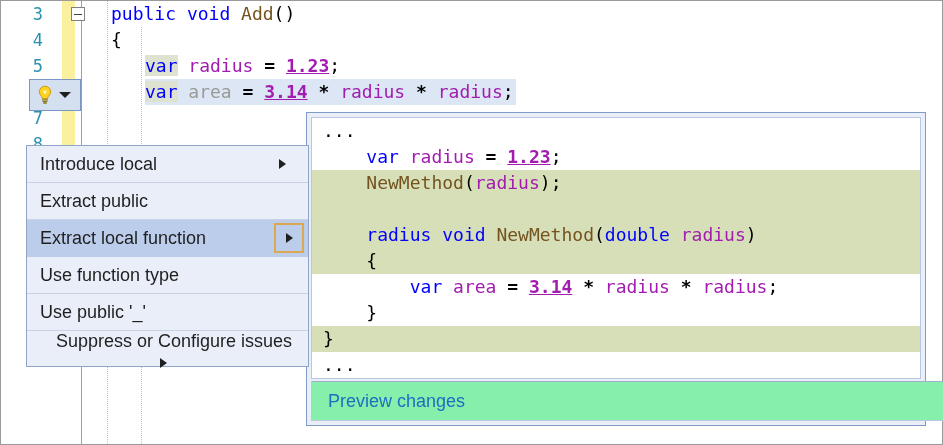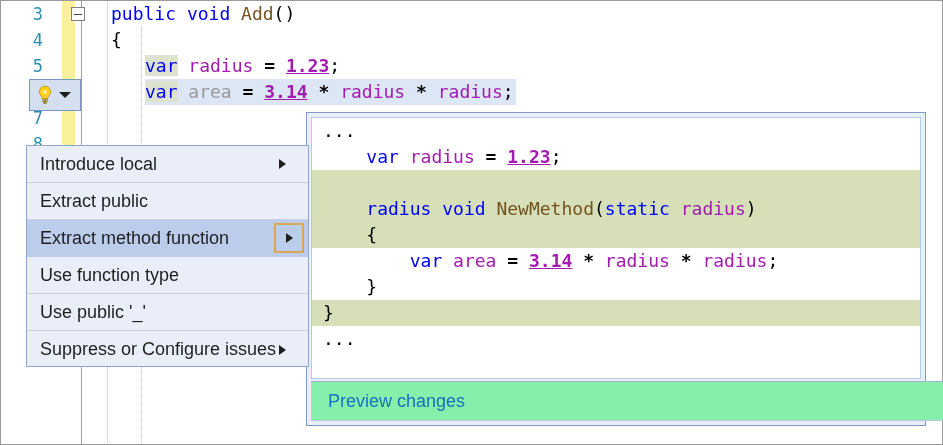--- a/index.html
+++ b/index.html
@@ -137,21 +137,21 @@
   .menu-item {
     position: relative;
     height: 37px;
     display: flex;
     align-items: center;
     padding-left: 13px;
     font-size: 18px;
     color: #1f1f1f;
     border-bottom: 1px solid #c8d2e4;
   }
-  .menu-item:last-child { border-bottom: none; }
+  .menu-item:last-child { border-bottom: none; flex-direction: column; }
   .menu-item.selected {
     background: #bbcdeb;
     border-bottom: 1px solid #bbcdeb;
   }
   .menu-item .label { flex: 1; }
   .caret-inline {
     width: 0; height: 0;
     border-top: 5px solid transparent;
     border-bottom: 5px solid transparent;
     border-left: 7px solid #1f1f1f;
@@ -265,43 +265,44 @@
 
   <div class="menu" id="menu">
       <div class="menu-item">
         <span class="label">Introduce local</span>
         <span class="caret-inline"></span>
       </div>
       <div class="menu-item">
         <span class="label">Extract public</span>
       </div>
       <div class="menu-item selected">
-        <span class="label">Extract method function</span>
+        <span class="label">Extract local function</span>
         <span class="caret-box">
           <span class="tri"></span>
         </span>
       </div>
       <div class="menu-item">
         <span class="label">Use function type</span>
       </div>
       <div class="menu-item">
         <span class="label">Use public '_'</span>
       </div>
       <div class="menu-item">
         <span class="label">Suppress or Configure issues</span>
         <span class="caret-inline"></span>
       </div>
     </div>
 
   <div class="preview">
     <div class="preview-code" id="preview-rows">
         <div class="p-row"><span class="punc">...</span></div>
         <div class="p-row"><span class="punc">    </span><span class="kw">var</span><span class="punc"> </span><span class="id">radius</span><span class="punc"> </span><span class="op">=</span><span class="punc"> </span><span class="num">1.23</span><span class="punc">;</span></div>
+        <div class="p-row added"><span class="punc">    </span><span class="mth">NewMethod</span><span class="punc">(</span><span class="id">radius</span><span class="punc">)</span><span class="punc">;</span></div>
         <div class="p-row added"><span class="punc"> </span></div>
-        <div class="p-row added"><span class="punc">    </span><span class="kw">radius</span><span class="punc"> </span><span class="kw">void</span><span class="punc"> </span><span class="mth">NewMethod</span><span class="punc">(</span><span class="kw">static</span><span class="punc"> </span><span class="id">radius</span><span class="punc">)</span></div>
+        <div class="p-row added"><span class="punc">    </span><span class="kw">radius</span><span class="punc"> </span><span class="kw">void</span><span class="punc"> </span><span class="mth">NewMethod</span><span class="punc">(</span><span class="kw">double</span><span class="punc"> </span><span class="id">radius</span><span class="punc">)</span></div>
         <div class="p-row added"><span class="punc">    </span><span class="punc">{</span></div>
         <div class="p-row"><span class="punc">        </span><span class="kw">var</span><span class="punc"> </span><span class="id">area</span><span class="punc"> </span><span class="op">=</span><span class="punc"> </span><span class="num">3.14</span><span class="punc"> </span><span class="op">*</span><span class="punc"> </span><span class="id">radius</span><span class="punc"> </span><span class="op">*</span><span class="punc"> </span><span class="id">radius</span><span class="punc">;</span></div>
         <div class="p-row"><span class="punc">    </span><span class="punc">}</span></div>
         <div class="p-row added"><span class="punc">}</span></div>
         <div class="p-row"><span class="punc">...</span></div>
       </div>
     <div class="preview-footer">
       <span class="preview-link">Preview changes</span>
     </div>
   </div>

